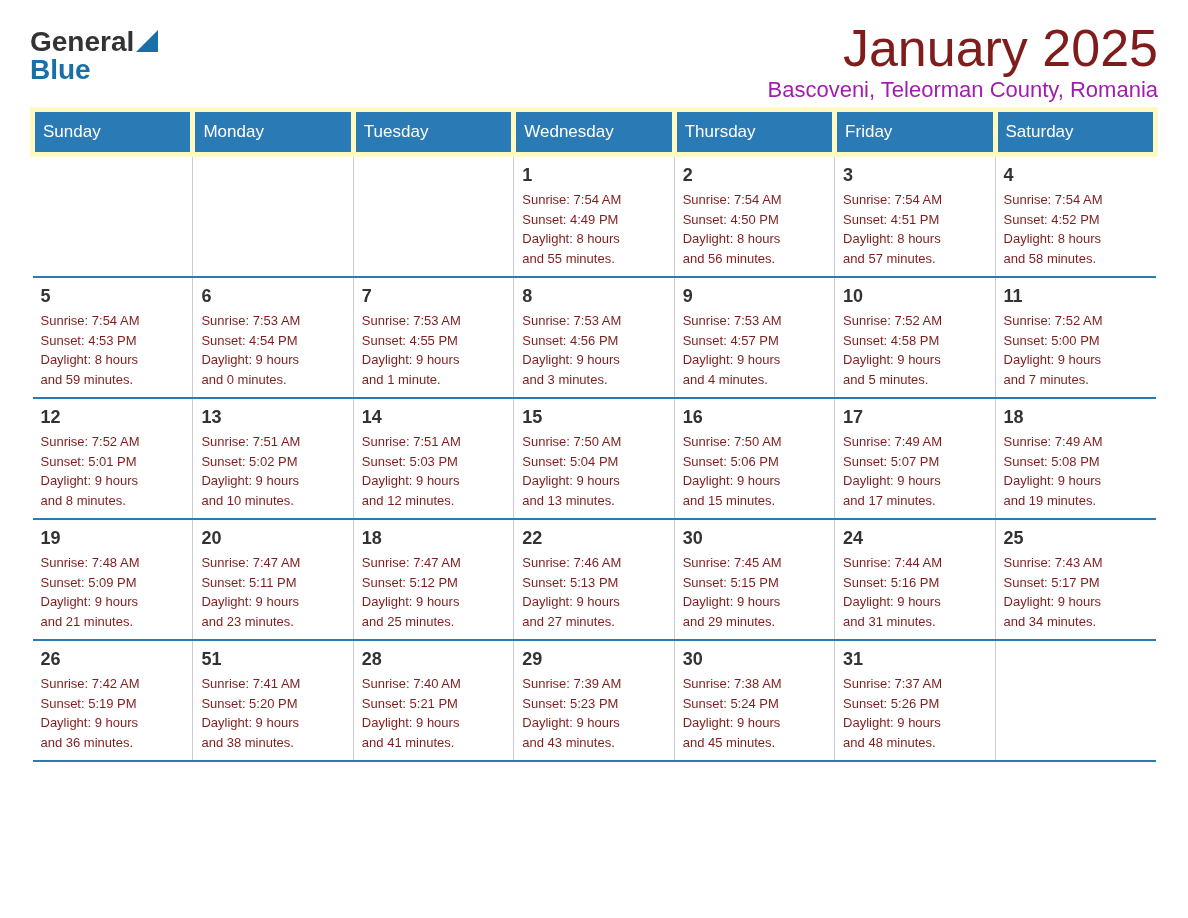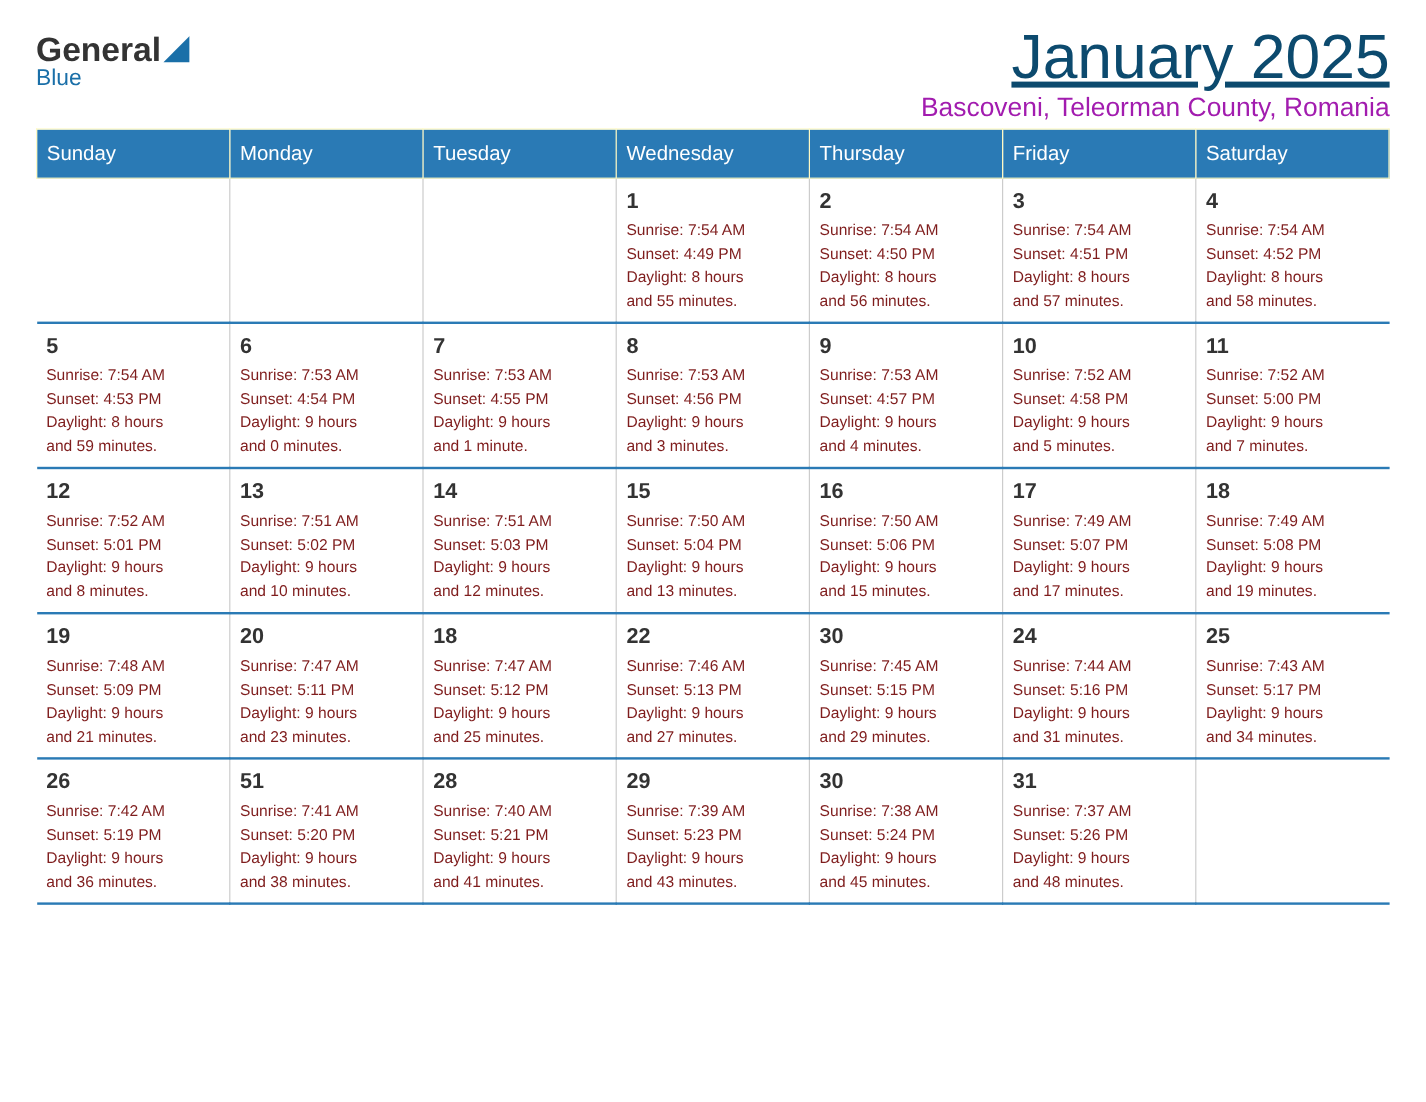--- a/index.html
+++ b/index.html
@@ -22,59 +22,58 @@
       align-items: flex-start;
       padding-top: 8px;
     }
     .logo-text-general {
       font-size: 28px;
       font-weight: bold;
       color: #333;
       line-height: 1;
     }
     .logo-text-blue {
-      font-size: 19px;
-      font-weight: normal;
+      font-size: 28px;
+      font-weight: bold;
       color: #1a6fa8;
       line-height: 1;
     }
     .logo-line {
       display: flex;
       align-items: center;
     }
     .title-area {
       text-align: right;
     }
     .month-title {
       font-size: 52px;
-      color: #0c4a6e;
+      color: #7f1d1d;
       font-weight: normal;
       line-height: 1.1;
-      text-decoration: underline;
     }
     .location-title {
       font-size: 22px;
       color: #a21caf;
       font-weight: normal;
     }
     .calendar {
       width: 100%;
       border-collapse: collapse;
       margin-top: 4px;
     }
     .calendar thead tr {
       background-color: #2a7ab5;
     }
     .calendar thead th {
       color: #fff;
       font-size: 17px;
       font-weight: normal;
       padding: 10px 8px;
       text-align: left;
-      border: 1px solid #fef9c3;
+      border: 5px solid #fef9c3;
     }
     .calendar tbody tr {
       border-bottom: 2px solid #2a7ab5;
     }
     .calendar tbody td {
       vertical-align: top;
       padding: 8px 8px;
       font-size: 13px;
       color: #333;
       border-right: 1px solid #ccc;

